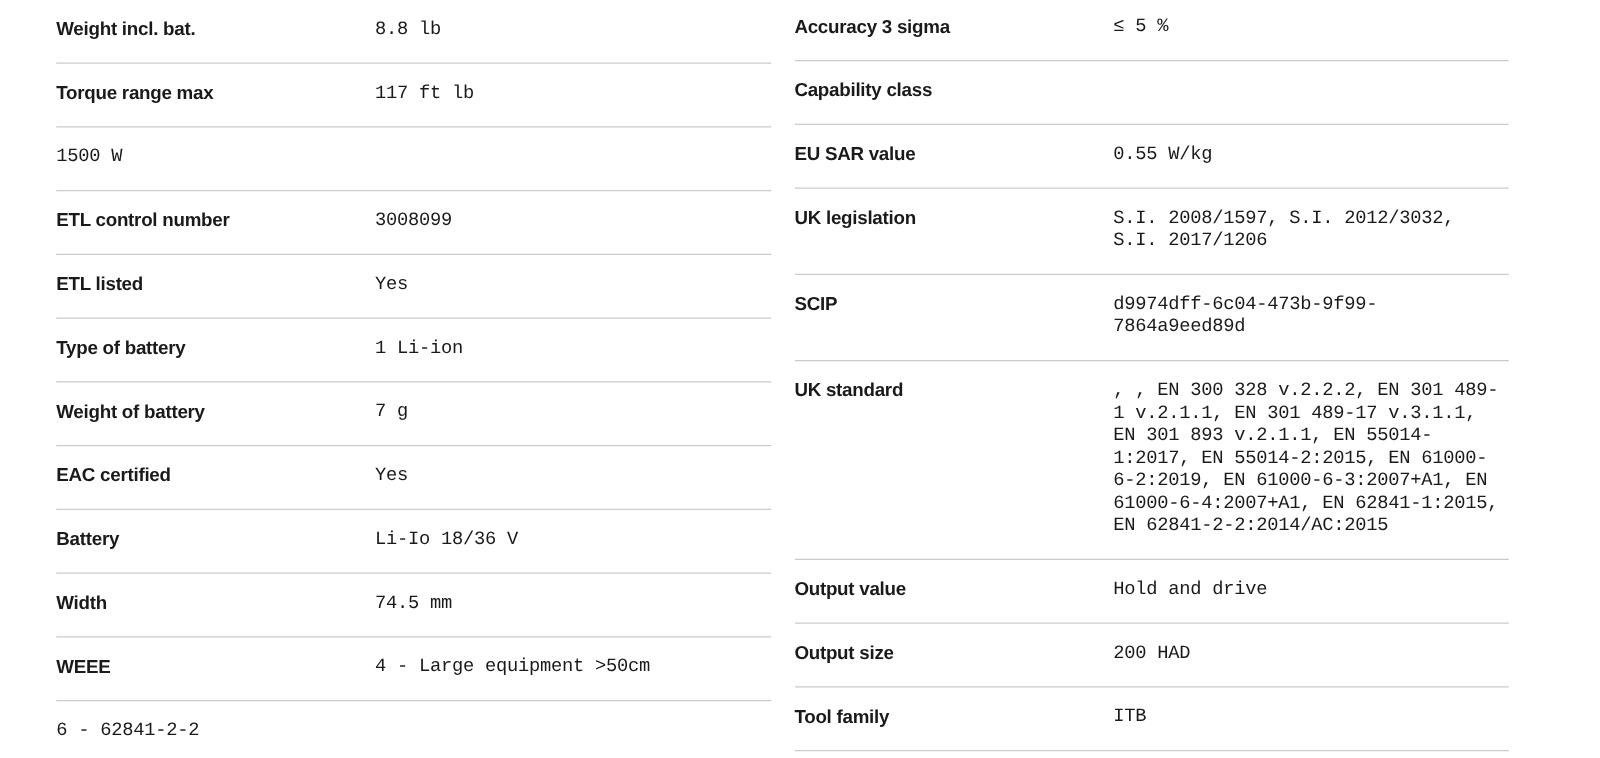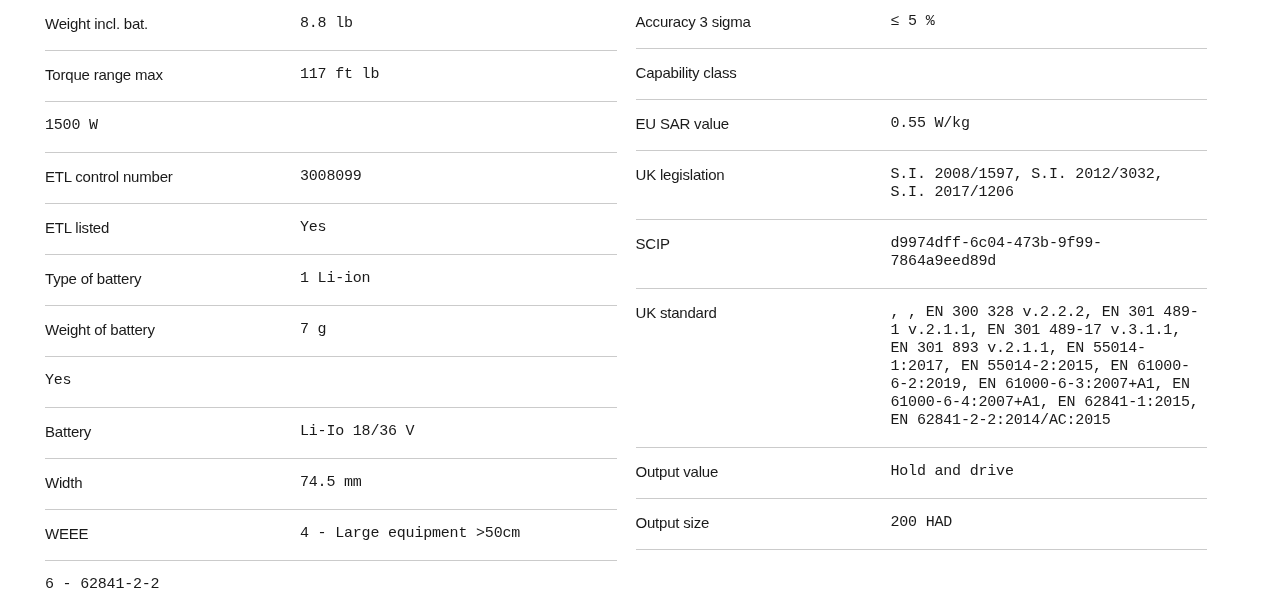--- a/index.html
+++ b/index.html
@@ -30,20 +30,21 @@
     top: -2px;
   }
   .spec-row {
     display: flex;
     align-items: flex-start;
     padding: 15px 0 17px;
     border-bottom: 1px solid #cbcbcb;
   }
   .spec-label {
     flex: 0 0 255px;
+    font-weight: bold;
   }
   .spec-value {
     flex: 1 1 auto;
     min-width: 0;
     overflow-wrap: break-word;
     font-family: Liberation Mono, monospace;
   }
 </style>
 </head>
 <body>
@@ -71,20 +72,21 @@
       </div>
       <div class="spec-row">
         <div class="spec-label">Type of battery</div>
         <div class="spec-value">1 Li-ion</div>
       </div>
       <div class="spec-row">
         <div class="spec-label">Weight of battery</div>
         <div class="spec-value">7 g</div>
       </div>
       <div class="spec-row">
+        <div class="spec-label">EAC certified</div>
         <div class="spec-value">Yes</div>
       </div>
       <div class="spec-row">
         <div class="spec-label">Battery</div>
         <div class="spec-value">Li-Io 18/36 V</div>
       </div>
       <div class="spec-row">
         <div class="spec-label">Width</div>
         <div class="spec-value">74.5 mm</div>
       </div>
@@ -121,14 +123,18 @@
         <div class="spec-value">, , EN 300 328 v.2.2.2, EN 301 489-1 v.2.1.1, EN 301 489-17 v.3.1.1, EN 301 893 v.2.1.1, EN 55014-1:2017, EN 55014-2:2015, EN 61000-6-2:2019, EN 61000-6-3:2007+A1, EN 61000-6-4:2007+A1, EN 62841-1:2015, EN 62841-2-2:2014/AC:2015</div>
       </div>
       <div class="spec-row">
         <div class="spec-label">Output value</div>
         <div class="spec-value">Hold and drive</div>
       </div>
       <div class="spec-row">
         <div class="spec-label">Output size</div>
         <div class="spec-value">200 HAD</div>
       </div>
+      <div class="spec-row">
+        <div class="spec-label">Tool family</div>
+        <div class="spec-value">ITB</div>
+      </div>
     </div>
 </div>
 
 </body></html>

